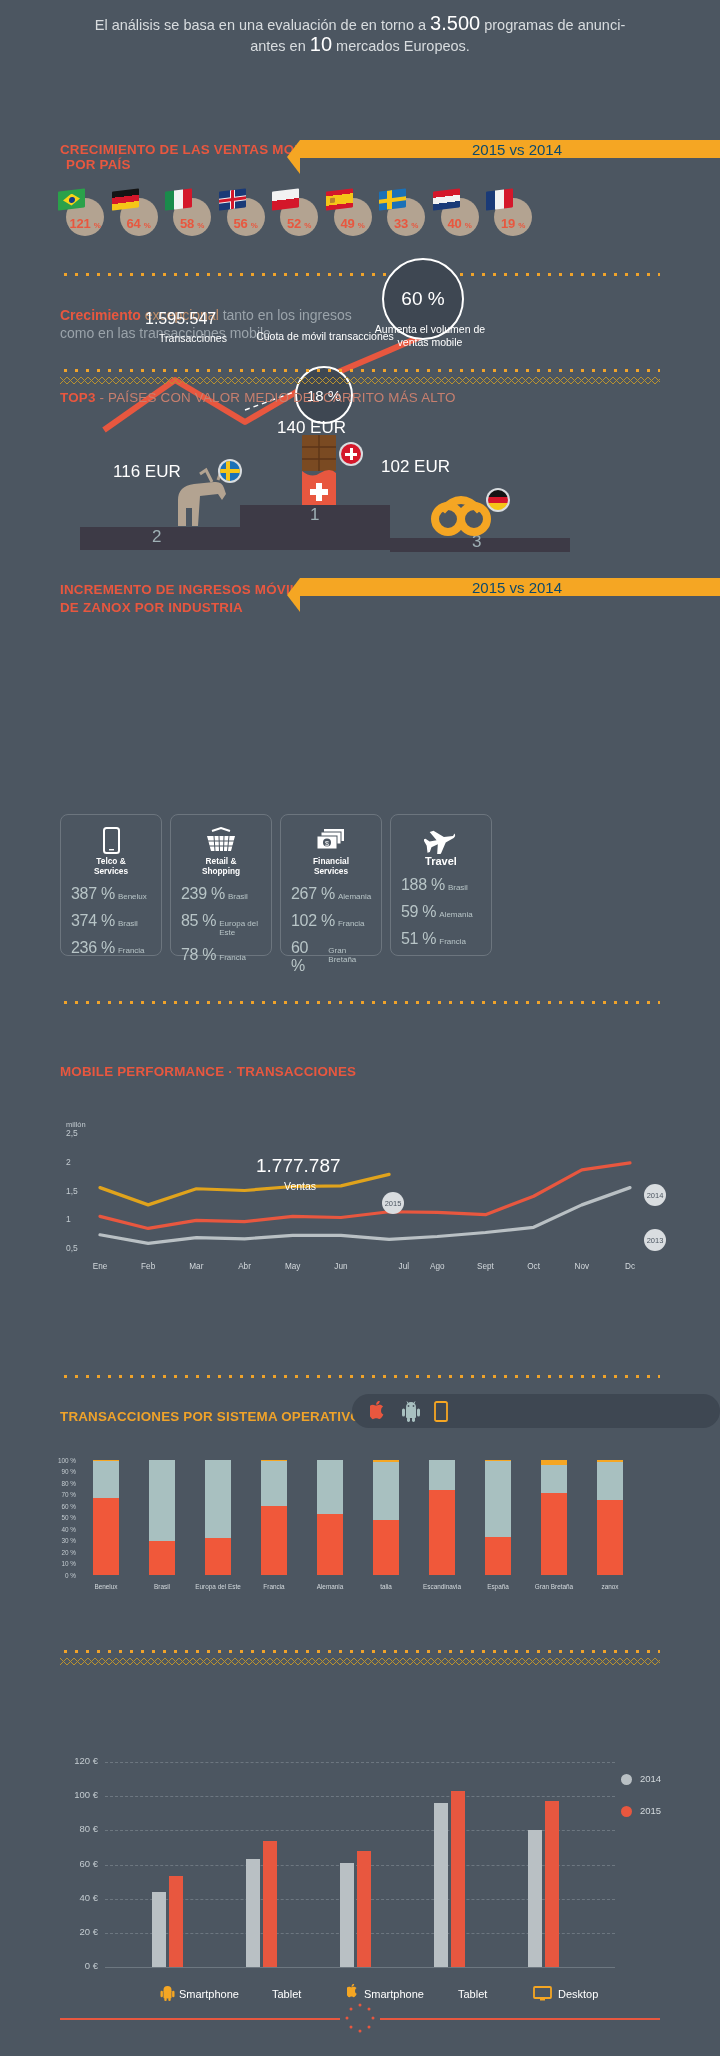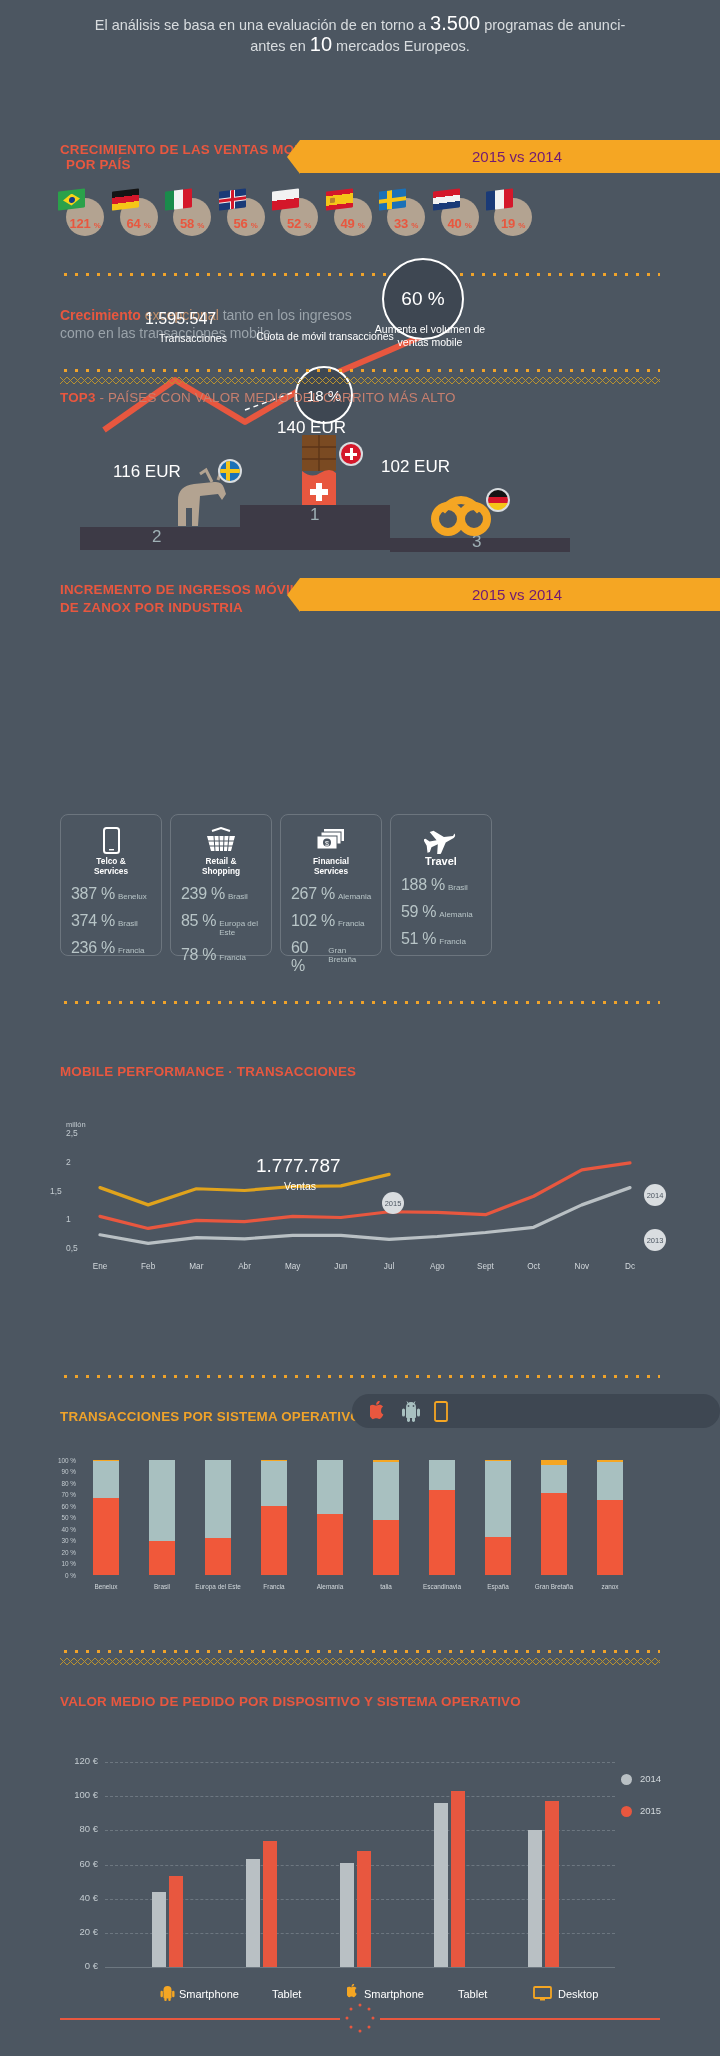--- a/index.html
+++ b/index.html
@@ -42,23 +42,23 @@
     font-weight: bold;
     color: #e8573f;
     letter-spacing: .2px;
     line-height: 15px;
   }
   .sec-head.amber { color: #f0a32a; }
   .sec-head .sub { color: #c77f6e; font-weight: normal; }
 
   .ribbon {
     position: absolute;
-    height: 33px;
+    height: 18px;
     background: #f5a623;
-    color: #701a75;
+    color: #0c4a6e;
     font-size: 15px;
     display: flex; align-items: center; justify-content: center;
     padding-left: 14px;
   }
   .ribbon:before {
     content: ""; position: absolute; left: -13px; top: 0;
     border-top: 17px solid transparent;
     border-bottom: 17px solid transparent;
     border-right: 13px solid #f5a623;
   }
@@ -455,35 +455,35 @@
 
   <div class="dots" style="top:1000px;"></div>
 
   <div style="position:absolute; left:60px; top:1064px;" class="sec-head">MOBILE PERFORMANCE · TRANSACCIONES</div>
 
   <div class="axlabel" style="left:66px; top:1120px;">millón</div>
 
   <div id="line-chart-holder">
       <div class="axlabel" style="position:absolute;left:66px;top:1243px;font-size:8.5px;">0,5</div>
       <div class="axlabel" style="position:absolute;left:66px;top:1214.25px;font-size:8.5px;">1</div>
-      <div class="axlabel" style="position:absolute;left:50px;top:1185.5px;font-size:8.5px;">1,5</div>
+      <div class="axlabel" style="position:absolute;left:66px;top:1185.5px;font-size:8.5px;">1,5</div>
       <div class="axlabel" style="position:absolute;left:66px;top:1156.75px;font-size:8.5px;">2</div>
       <div class="axlabel" style="position:absolute;left:66px;top:1128px;font-size:8.5px;">2,5</div>
       <svg style="position:absolute;left:0;top:0;" width="720" height="1320">
         <polyline points="100,1187.625 148.1818181818182,1204.875 196.36363636363637,1188.775 244.54545454545453,1190.5 292.72727272727275,1186.475 340.9090909090909,1185.9 389.09090909090907,1174.4" fill="none" stroke="#e0a31c" stroke-width="3.2" stroke-linejoin="round" stroke-linecap="round"></polyline>
         <polyline points="100,1216.375 148.1818181818182,1228.45 196.36363636363637,1220.4 244.54545454545453,1221.55 292.72727272727275,1216.375 340.9090909090909,1217.525 389.09090909090907,1211.775 437.27272727272725,1212.35 485.45454545454544,1214.65 533.6363636363636,1196.25 581.8181818181818,1169.8 630,1162.9" fill="none" stroke="#e8573f" stroke-width="3.2" stroke-linejoin="round" stroke-linecap="round"></polyline>
         <polyline points="100,1234.775 148.1818181818182,1243.4 196.36363636363637,1237.65 244.54545454545453,1238.8 292.72727272727275,1235.35 340.9090909090909,1235.35 389.09090909090907,1239.375 437.27272727272725,1236.5 485.45454545454544,1232.475 533.6363636363636,1227.3 581.8181818181818,1204.875 630,1187.625" fill="none" stroke="#b9c0c4" stroke-width="3.2" stroke-linejoin="round" stroke-linecap="round"></polyline>
       </svg>
       <div class="xtick" style="left:80px;top:1262px;width:40px;">Ene</div>
       <div class="xtick" style="left:128.1818181818182px;top:1262px;width:40px;">Feb</div>
       <div class="xtick" style="left:176.36363636363637px;top:1262px;width:40px;">Mar</div>
       <div class="xtick" style="left:224.54545454545453px;top:1262px;width:40px;">Abr</div>
       <div class="xtick" style="left:272.72727272727275px;top:1262px;width:40px;">May</div>
       <div class="xtick" style="left:320.9090909090909px;top:1262px;width:40px;">Jun</div>
-      <div class="xtick" style="left:369.09090909090907px;top:1262px;width:40px;">Jul</div>
+      <div class="xtick" style="left:369.09090909090907px;top:1262px;width:40px;text-align:right;">Jul</div>
       <div class="xtick" style="left:417.27272727272725px;top:1262px;width:40px;">Ago</div>
       <div class="xtick" style="left:465.45454545454544px;top:1262px;width:40px;">Sept</div>
       <div class="xtick" style="left:513.6363636363636px;top:1262px;width:40px;">Oct</div>
       <div class="xtick" style="left:561.8181818181818px;top:1262px;width:40px;">Nov</div>
       <div class="xtick" style="left:610px;top:1262px;width:40px;">Dc</div>
     </div>
 
   <div style="position:absolute; left:256px; top:1155px; font-size:19px; color:#fff;">1.777.787</div>
   <div style="position:absolute; left:284px; top:1180px; font-size:10.5px; color:#fff;">Ventas</div>
 
@@ -584,21 +584,20 @@
         <div style="position:absolute;left:0;bottom:0px;width:26px;height:74.75px;background:#f0583a;"></div>
         <div style="position:absolute;left:0;bottom:74.75px;width:26px;height:37.95px;background:#a8c0c0;"></div>
         <div style="position:absolute;left:0;bottom:112.7px;width:26px;height:2.3000000000000003px;background:#f5a623;"></div>
       </div>
       <div class="oslabel" style="left:576px;top:1583px;width:68px;">zanox</div>
     </div>
 
   <div class="dots" style="top:1649px;"></div>
   <div class="zig" style="top:1658px;"></div>
 
-  <div style="position:absolute; left:60px; top:1694px;" class="sec-head">VALOR MEDIO DE PEDIDO POR  DISPOSITIVO Y SISTEMA OPERATIVO</div>
 
   <div id="aov-chart-holder">
       <div class="aovtick" style="left:58px;top:1960px;">0 €</div>
       <div class="gridline" style="left:105px;top:1967px;width:510px;border-top:1.5px solid #6d7780;"></div>
       <div class="aovtick" style="left:58px;top:1925.8333333333333px;">20 €</div>
       <div class="gridline" style="left:105px;top:1932.8333333333333px;width:510px;"></div>
       <div class="aovtick" style="left:58px;top:1891.6666666666667px;">40 €</div>
       <div class="gridline" style="left:105px;top:1898.6666666666667px;width:510px;"></div>
       <div class="aovtick" style="left:58px;top:1857.5px;">60 €</div>
       <div class="gridline" style="left:105px;top:1864.5px;width:510px;"></div>

